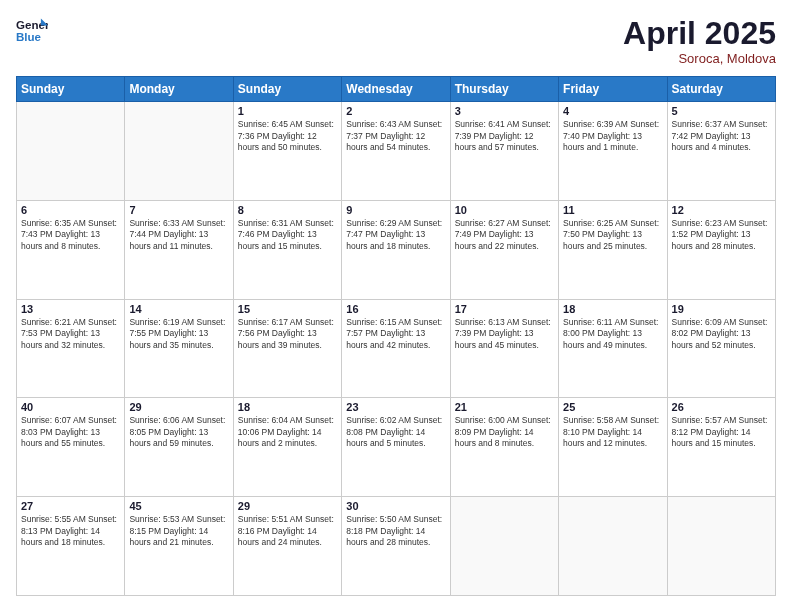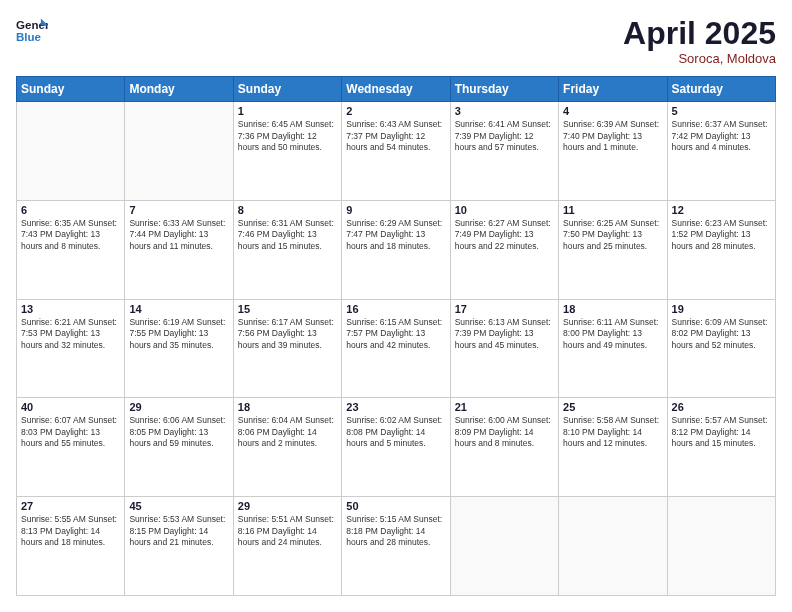--- a/index.html
+++ b/index.html
@@ -269,21 +269,21 @@
           <td>
             <span class="day-num">29</span>
             <div class="day-info">Sunrise: 6:06 AM
 Sunset: 8:05 PM
 Daylight: 13 hours
 and 59 minutes.</div>
           </td>
           <td>
             <span class="day-num">18</span>
             <div class="day-info">Sunrise: 6:04 AM
-Sunset: 8:06 PM
+Sunset: 10:06 PM
 Daylight: 14 hours
 and 2 minutes.</div>
           </td>
           <td>
             <span class="day-num">23</span>
             <div class="day-info">Sunrise: 6:02 AM
 Sunset: 8:08 PM
 Daylight: 14 hours
 and 5 minutes.</div>
           </td>
@@ -325,22 +325,22 @@
 and 21 minutes.</div>
           </td>
           <td>
             <span class="day-num">29</span>
             <div class="day-info">Sunrise: 5:51 AM
 Sunset: 8:16 PM
 Daylight: 14 hours
 and 24 minutes.</div>
           </td>
           <td>
-            <span class="day-num">50</span>
-            <div class="day-info">Sunrise: 5:15 AM
+            <span class="day-num">30</span>
+            <div class="day-info">Sunrise: 5:50 AM
 Sunset: 8:18 PM
 Daylight: 14 hours
 and 28 minutes.</div>
           </td>
           <td class="empty"></td>
           <td class="empty"></td>
           <td class="empty"></td>
         </tr>
       </tbody>
   </table>

